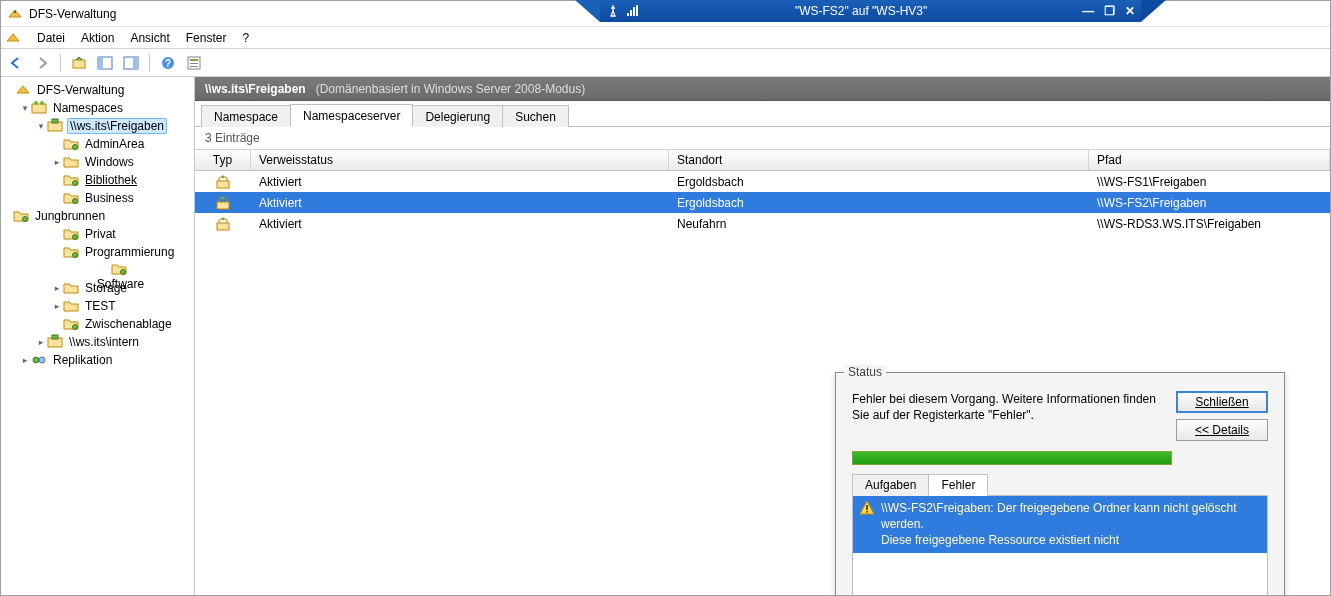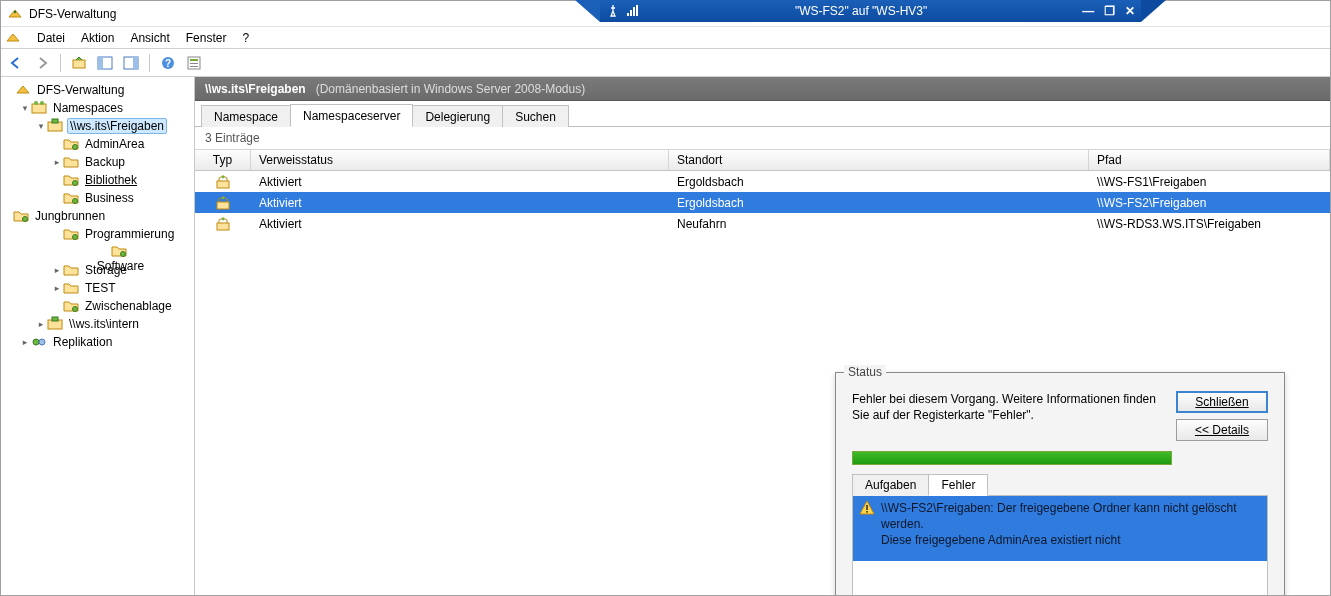--- a/index.html
+++ b/index.html
@@ -71,21 +71,21 @@
   .win-btn { height:22px; border:1px solid #9c9c9c; background:linear-gradient(to bottom,#fdfdfd,#e8e8e8); font-size:12px; display:flex; align-items:center; justify-content:center; cursor:default;text-decoration:underline; }
   .win-btn.primary { border:2px solid #3b84cf; }
   .progress-wrap { margin:10px 0 4px; }
   .progress { width:320px; height:14px; border:1px solid #7aa838; background:#e8f3dc; }
   .prog-fill { height:100%; background:linear-gradient(to bottom,#3fba28,#1f9c12); width:100%; }
 
   .sub-tabs { display:flex; margin-top:8px; border-bottom:1px solid #c0c0c0; }
   .sub-tabs .stab { padding:3px 12px; border:1px solid #c0c0c0; border-bottom:none; background:#f0f0f0; margin-right:-1px; position:relative; top:1px; }
   .sub-tabs .stab.active { background:#fff; border-bottom:1px solid #fff; }
   .err-box { border:1px solid #c0c0c0; border-top:none; height:130px; background:#fff; overflow:hidden; position:relative; }
-  .err-item { background:#2f7bde; color:#0f172a; padding:4px 8px 12px 28px; line-height:1.35; position:relative; }
+  .err-item { background:#2f7bde; color:#fef9c3; padding:4px 8px 4px 28px; line-height:1.35; position:relative; }
   .err-item .warn-ico { position:absolute; left:6px; top:4px; width:16px; height:16px; }
 
   
   svg { display:block; }
 </style>
 </head>
 <body>
 
 <div class="blue-bar">
   <div class="icons">
@@ -225,21 +225,21 @@
           </span>
           <span class="lbl">AdminArea</span>
         </div>
         <div class="tree-row" style="padding-left: 50px;">
           <span class="exp">▸</span>
           <span class="ico">
             <svg width="16" height="16">
               <path d="M1 4h5l2 2h7v7H1z" fill="#fce29a" stroke="#c08a10"></path>
             </svg>
           </span>
-          <span class="lbl">Backup</span>
+          <span class="lbl">Windows</span>
         </div>
         <div class="tree-row" style="padding-left: 50px; text-decoration: underline;">
           <span class="exp"></span>
           <span class="ico">
             <svg width="16" height="16">
               <path d="M1 4h5l2 2h7v7H1z" fill="#fce29a" stroke="#c08a10"></path>
               <circle cx="12" cy="11" r="2.5" fill="#6fb840" stroke="#3a7a20"></circle>
             </svg>
           </span>
           <span class="lbl">Bibliothek</span>
@@ -256,20 +256,30 @@
         </div>
         <div class="tree-row" style="">
           <span class="exp"></span>
           <span class="ico">
             <svg width="16" height="16">
               <path d="M1 4h5l2 2h7v7H1z" fill="#fce29a" stroke="#c08a10"></path>
               <circle cx="12" cy="11" r="2.5" fill="#6fb840" stroke="#3a7a20"></circle>
             </svg>
           </span>
           <span class="lbl">Jungbrunnen</span>
+        </div>
+        <div class="tree-row" style="padding-left: 50px;">
+          <span class="exp"></span>
+          <span class="ico">
+            <svg width="16" height="16">
+              <path d="M1 4h5l2 2h7v7H1z" fill="#fce29a" stroke="#c08a10"></path>
+              <circle cx="12" cy="11" r="2.5" fill="#6fb840" stroke="#3a7a20"></circle>
+            </svg>
+          </span>
+          <span class="lbl">Privat</span>
         </div>
         <div class="tree-row" style="padding-left: 50px;">
           <span class="exp"></span>
           <span class="ico">
             <svg width="16" height="16">
               <path d="M1 4h5l2 2h7v7H1z" fill="#fce29a" stroke="#c08a10"></path>
               <circle cx="12" cy="11" r="2.5" fill="#6fb840" stroke="#3a7a20"></circle>
             </svg>
           </span>
           <span class="lbl">Programmierung</span>
@@ -416,21 +426,21 @@
         <div class="err-box">
           <div class="err-item">
             <span class="warn-ico">
               <svg width="16" height="16">
                   <path d="M8 1l7 13H1z" fill="#ffd54a" stroke="#c08a10"></path>
                   <rect x="7.2" y="5" width="1.6" height="5" fill="#333"></rect>
                   <rect x="7.2" y="11" width="1.6" height="1.6" fill="#333"></rect>
                 </svg>
             </span>
             <span>\\WS-FS2\Freigaben: Der freigegebene Ordner kann nicht gelöscht werden.</span><br>
-            <span>Diese freigegebene AdminArea existiert nicht</span>
+            <span>Diese freigegebene Ressource existiert nicht</span>
           </div>
 
         </div>
       </div>
     </div>
 
   </div>
 </div>
 
 </body></html>

